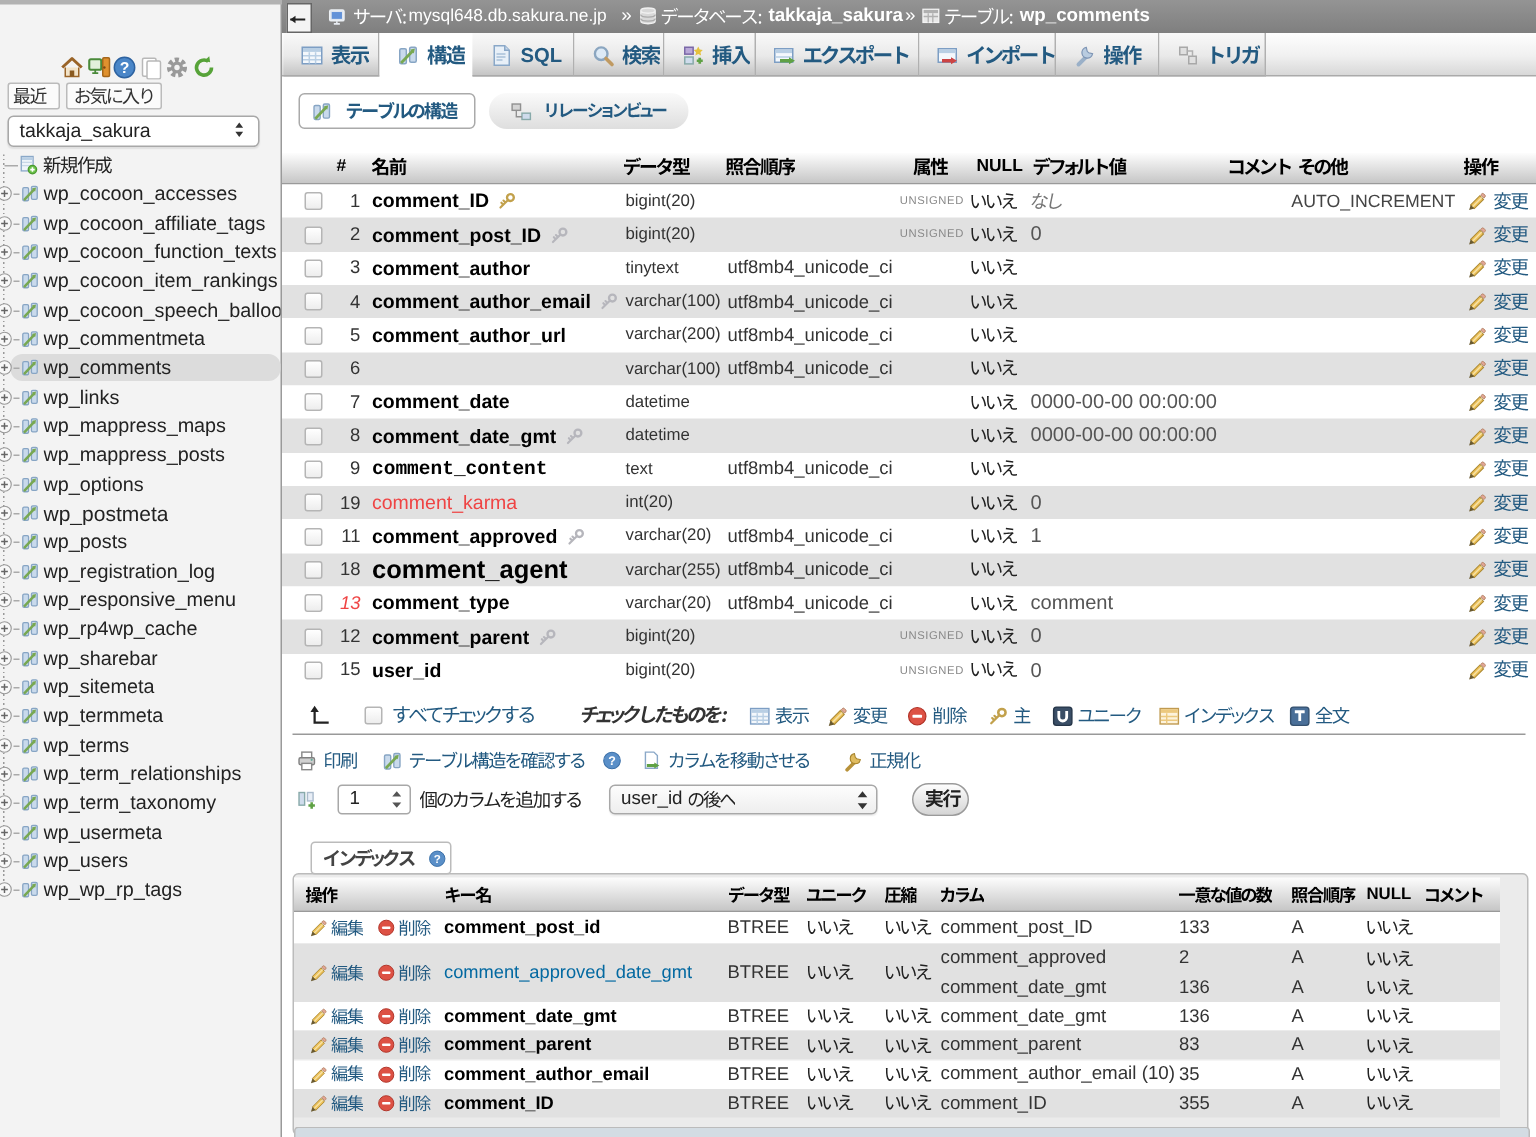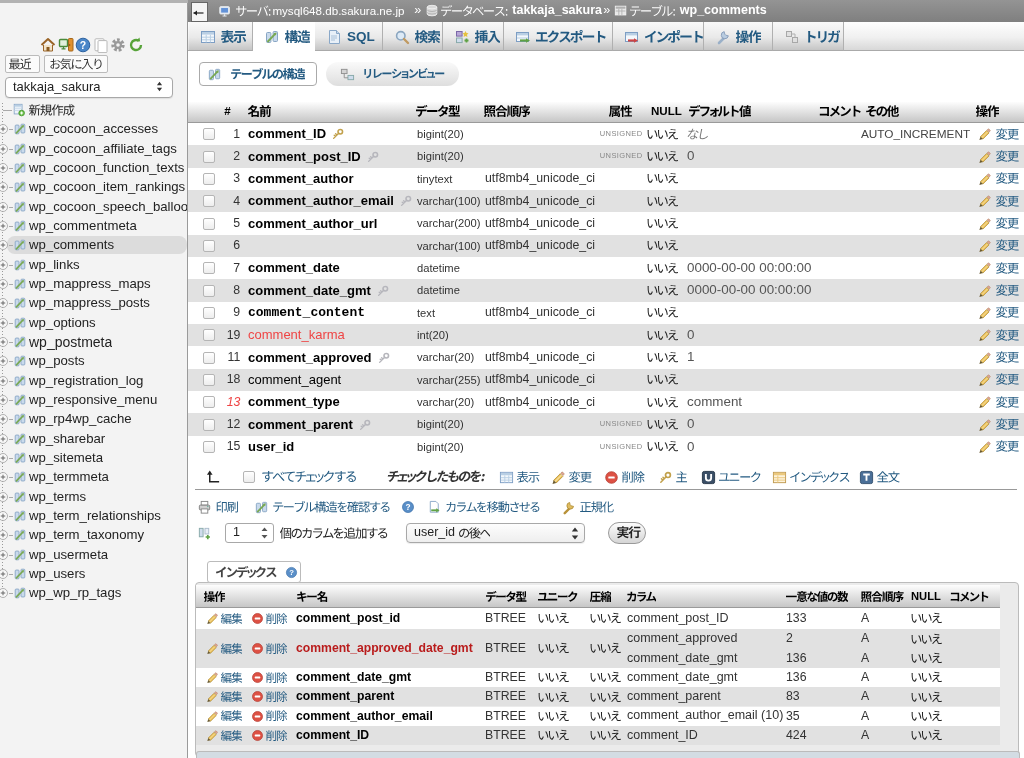--- a/index.html
+++ b/index.html
@@ -1090,21 +1090,21 @@
       </svg></div>
     <div style="position:absolute;left:996.0px;top:351.1px;line-height:0">
       <svg class="j" style="width:22.8px;height:12.4px" viewBox="0 -860 1840 1000" fill="#235a81">
         <use href="#g73r" x="-40"></use>
         <use href="#g74r" x="880"></use>
       </svg>
     </div>
     <div style="position:absolute;left:188px;top:368.6px;width:836px;height:22.33px;background:#e1e1e1"></div>
     <div style="position:absolute;left:203px;top:373.8px;width:12px;height:12px;background:linear-gradient(#fff,#ededed);border:1px solid #b5b5b5;border-radius:2px;box-sizing:border-box"></div>
     <div style="position:absolute;left:226.7px;top:372.1px;font-size:12.3px;line-height:15.3px;white-space:pre;color:#333;">18</div>
-    <div style="position:absolute;left:248.0px;top:371.8px;font-size:13px;line-height:16px;white-space:pre;color:#000;font-weight:normal;">comment_agent</div>
+    <div style="position:absolute;left:248.0px;top:371.8px;font-size:17px;line-height:16px;white-space:pre;color:#000;font-weight:bold;">comment_agent</div>
     <div style="position:absolute;left:417.0px;top:372.7px;font-size:11.2px;line-height:14.2px;white-space:pre;color:#333;">varchar(255)</div>
     <div style="position:absolute;left:485.0px;top:372.1px;font-size:12.3px;line-height:15.3px;white-space:pre;color:#333;">utf8mb4_unicode_ci</div>
     <div style="position:absolute;left:647.0px;top:373.4px;line-height:0">
       <svg class="j" style="width:31.2px;height:12.4px" viewBox="0 -860 2520 1000" fill="#222">
         <use href="#g69r" x="-80"></use>
         <use href="#g69r" x="760"></use>
         <use href="#g70r" x="1600"></use>
       </svg>
     </div>
     <div style="position:absolute;left:978px;top:372.8px;line-height:0"><svg width="14" height="14" viewBox="0 0 16 16">
@@ -1576,21 +1576,21 @@
     <div style="position:absolute;left:251px;top:642.1px;line-height:0"><svg width="13" height="13" viewBox="0 0 16 16">
         <circle cx="8" cy="8" r="6.2" fill="#dd5144" stroke="#b03328" stroke-width="0.8"></circle>
         <rect x="4.6" y="6.9" width="6.8" height="2.2" rx="0.6" fill="#fff"></rect>
       </svg></div>
     <div style="position:absolute;left:266.0px;top:642.6px;line-height:0">
       <svg class="j" style="width:21.3px;height:11.6px" viewBox="0 -860 1840 1000" fill="#235a81">
         <use href="#g93r" x="-40"></use>
         <use href="#g94r" x="880"></use>
       </svg>
     </div>
-    <div style="position:absolute;left:296.0px;top:641.0px;font-size:12.2px;line-height:15.2px;white-space:pre;color:#b91c1c;font-weight:bold;">comment_approved_date_gmt</div>
+    <div style="position:absolute;left:296.0px;top:641.0px;font-size:12.2px;line-height:15.2px;white-space:pre;color:#0369a1;font-weight:normal;">comment_approved_date_gmt</div>
     <div style="position:absolute;left:485.0px;top:640.9px;font-size:12.3px;line-height:15.3px;white-space:pre;color:#333;">BTREE</div>
     <div style="position:absolute;left:538.0px;top:642.3px;line-height:0">
       <svg class="j" style="width:31.0px;height:12.3px" viewBox="0 -860 2520 1000" fill="#222">
         <use href="#g69r" x="-80"></use>
         <use href="#g69r" x="760"></use>
         <use href="#g70r" x="1600"></use>
       </svg>
     </div>
     <div style="position:absolute;left:590.0px;top:642.3px;line-height:0">
       <svg class="j" style="width:31.0px;height:12.3px" viewBox="0 -860 2520 1000" fill="#222">
@@ -1799,21 +1799,21 @@
       </svg>
     </div>
     <div style="position:absolute;left:590.0px;top:729.1px;line-height:0">
       <svg class="j" style="width:31.0px;height:12.3px" viewBox="0 -860 2520 1000" fill="#222">
         <use href="#g69r" x="-80"></use>
         <use href="#g69r" x="760"></use>
         <use href="#g70r" x="1600"></use>
       </svg>
     </div>
     <div style="position:absolute;left:627.0px;top:727.7px;font-size:12.5px;line-height:15.5px;white-space:pre;color:#333;">comment_ID</div>
-    <div style="position:absolute;left:786.0px;top:727.8px;font-size:12.3px;line-height:15.3px;white-space:pre;color:#333;">424</div>
+    <div style="position:absolute;left:786.0px;top:727.8px;font-size:12.3px;line-height:15.3px;white-space:pre;color:#333;">355</div>
     <div style="position:absolute;left:861.0px;top:727.8px;font-size:12.3px;line-height:15.3px;white-space:pre;color:#333;">A</div>
     <div style="position:absolute;left:911.0px;top:729.1px;line-height:0">
       <svg class="j" style="width:31.0px;height:12.3px" viewBox="0 -860 2520 1000" fill="#222">
         <use href="#g69r" x="-80"></use>
         <use href="#g69r" x="760"></use>
         <use href="#g70r" x="1600"></use>
       </svg>
     </div>
   </div>
 </body></html>

